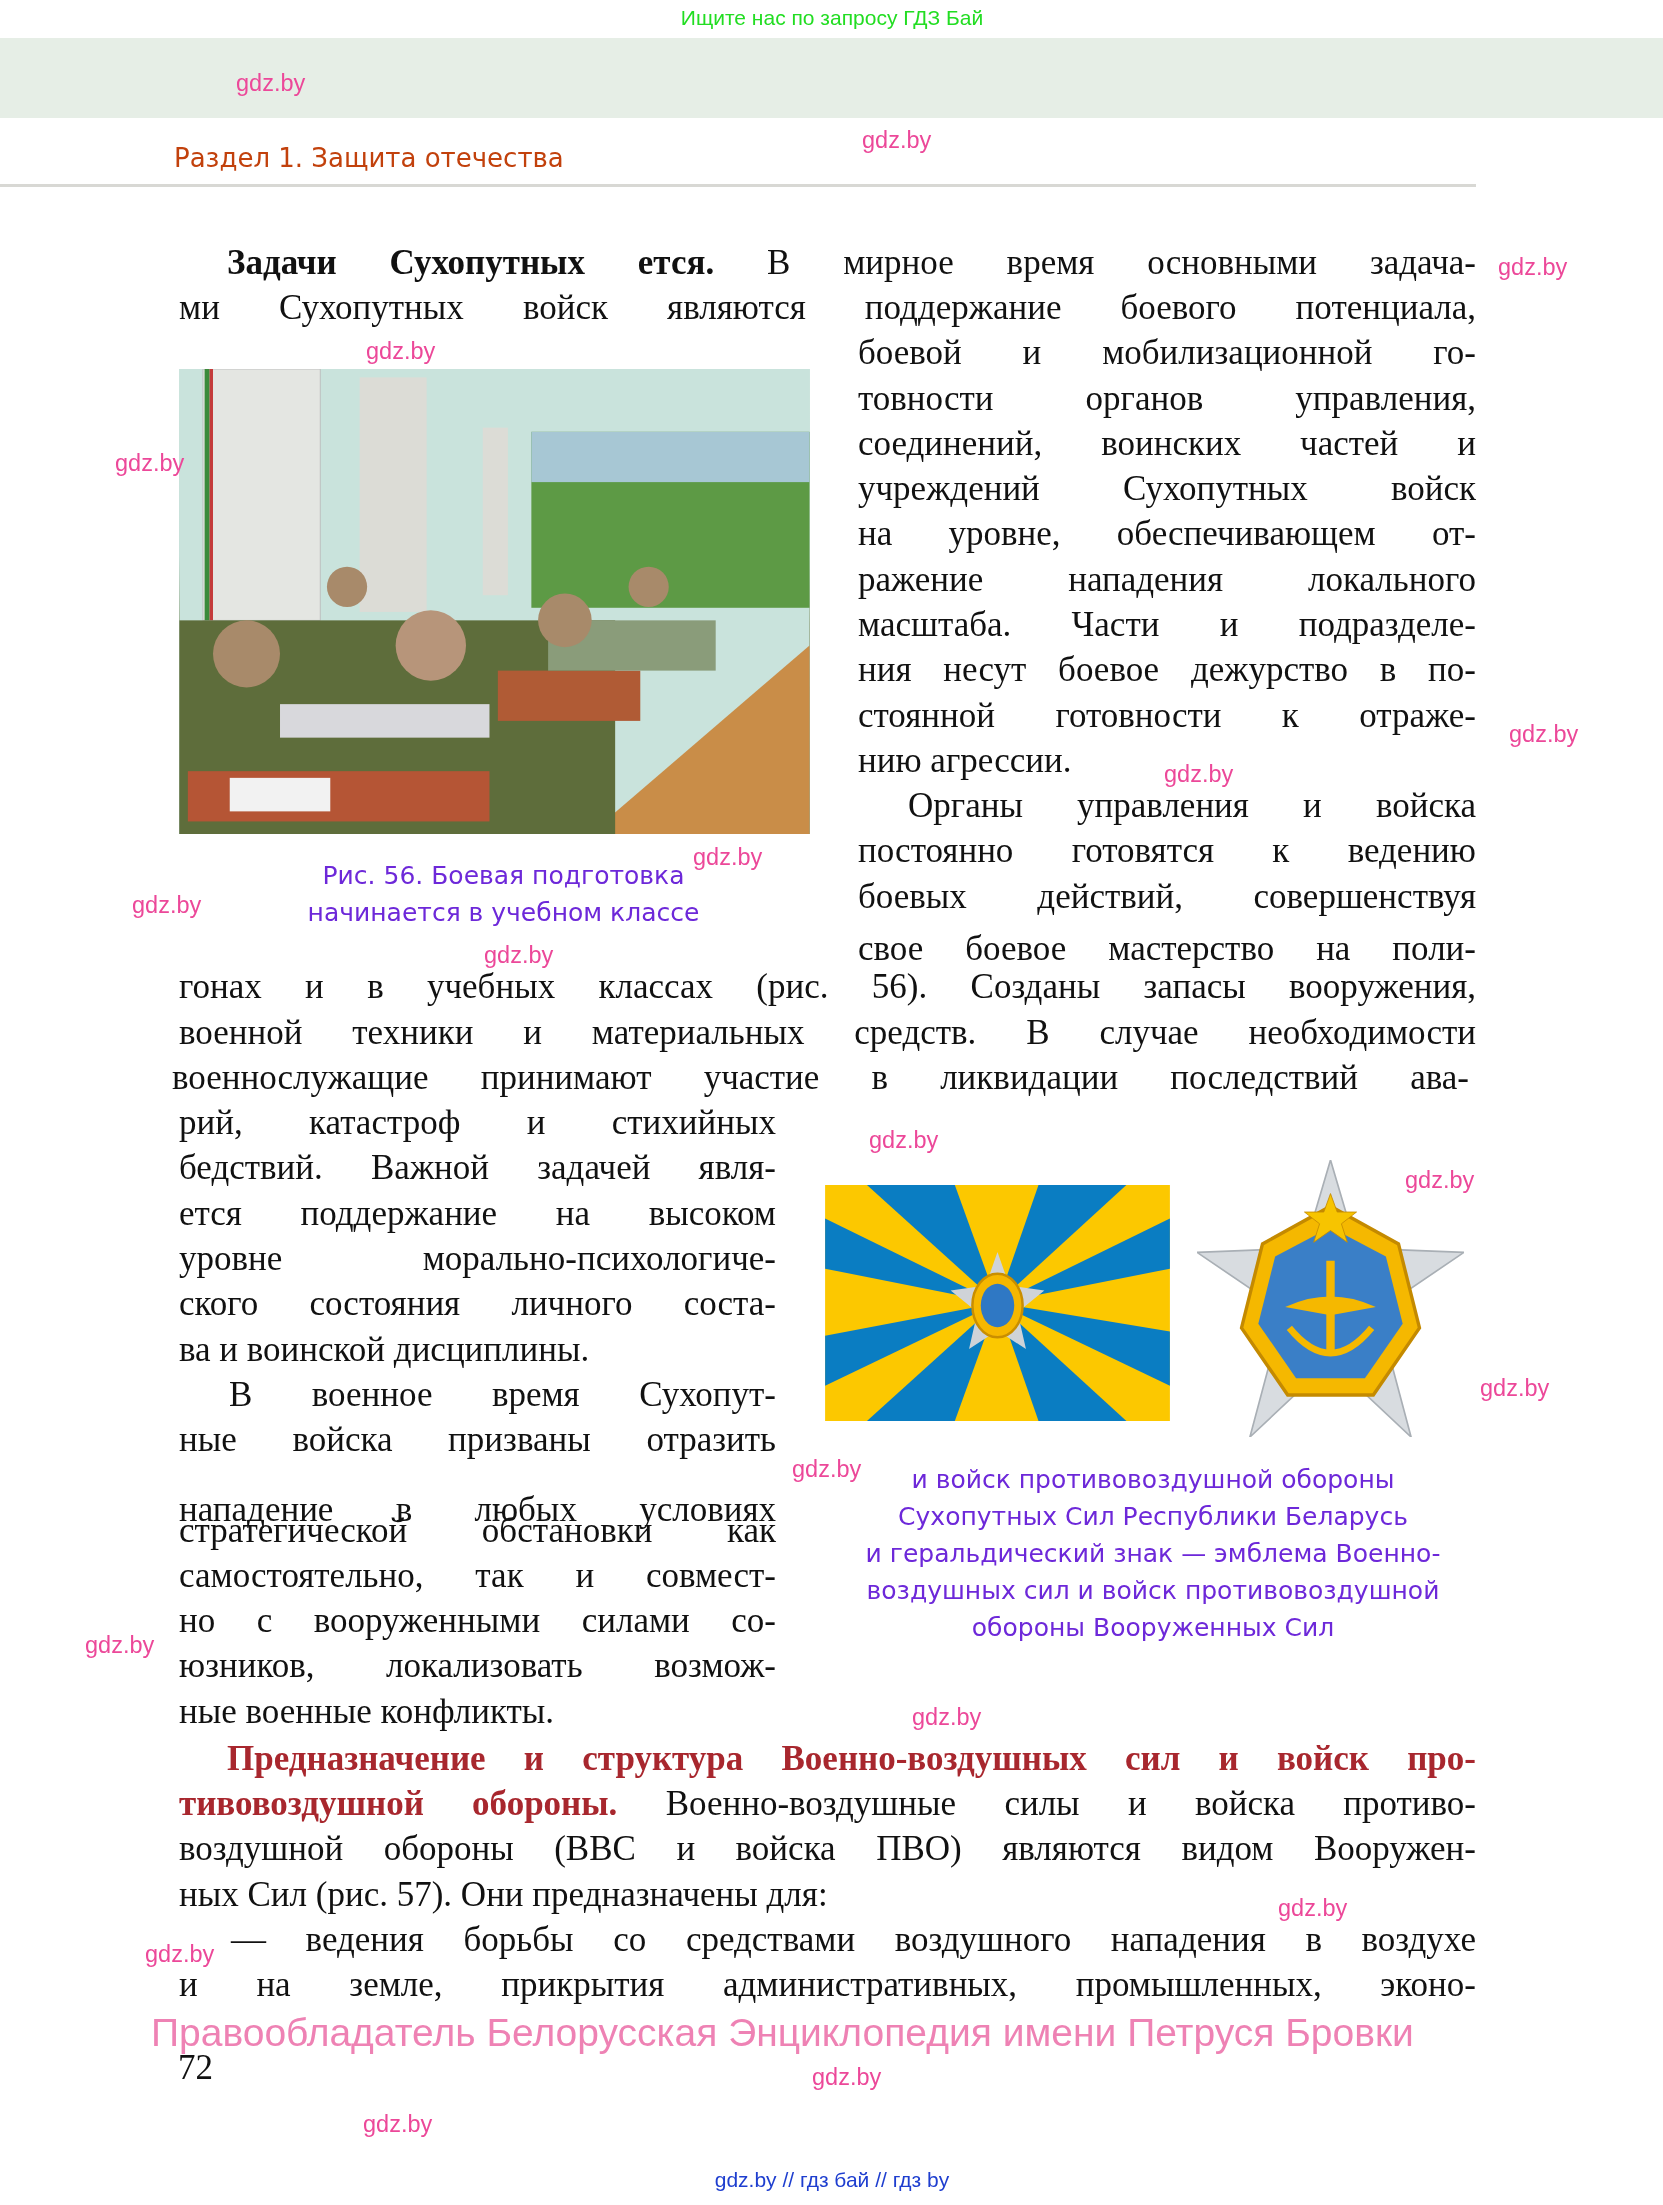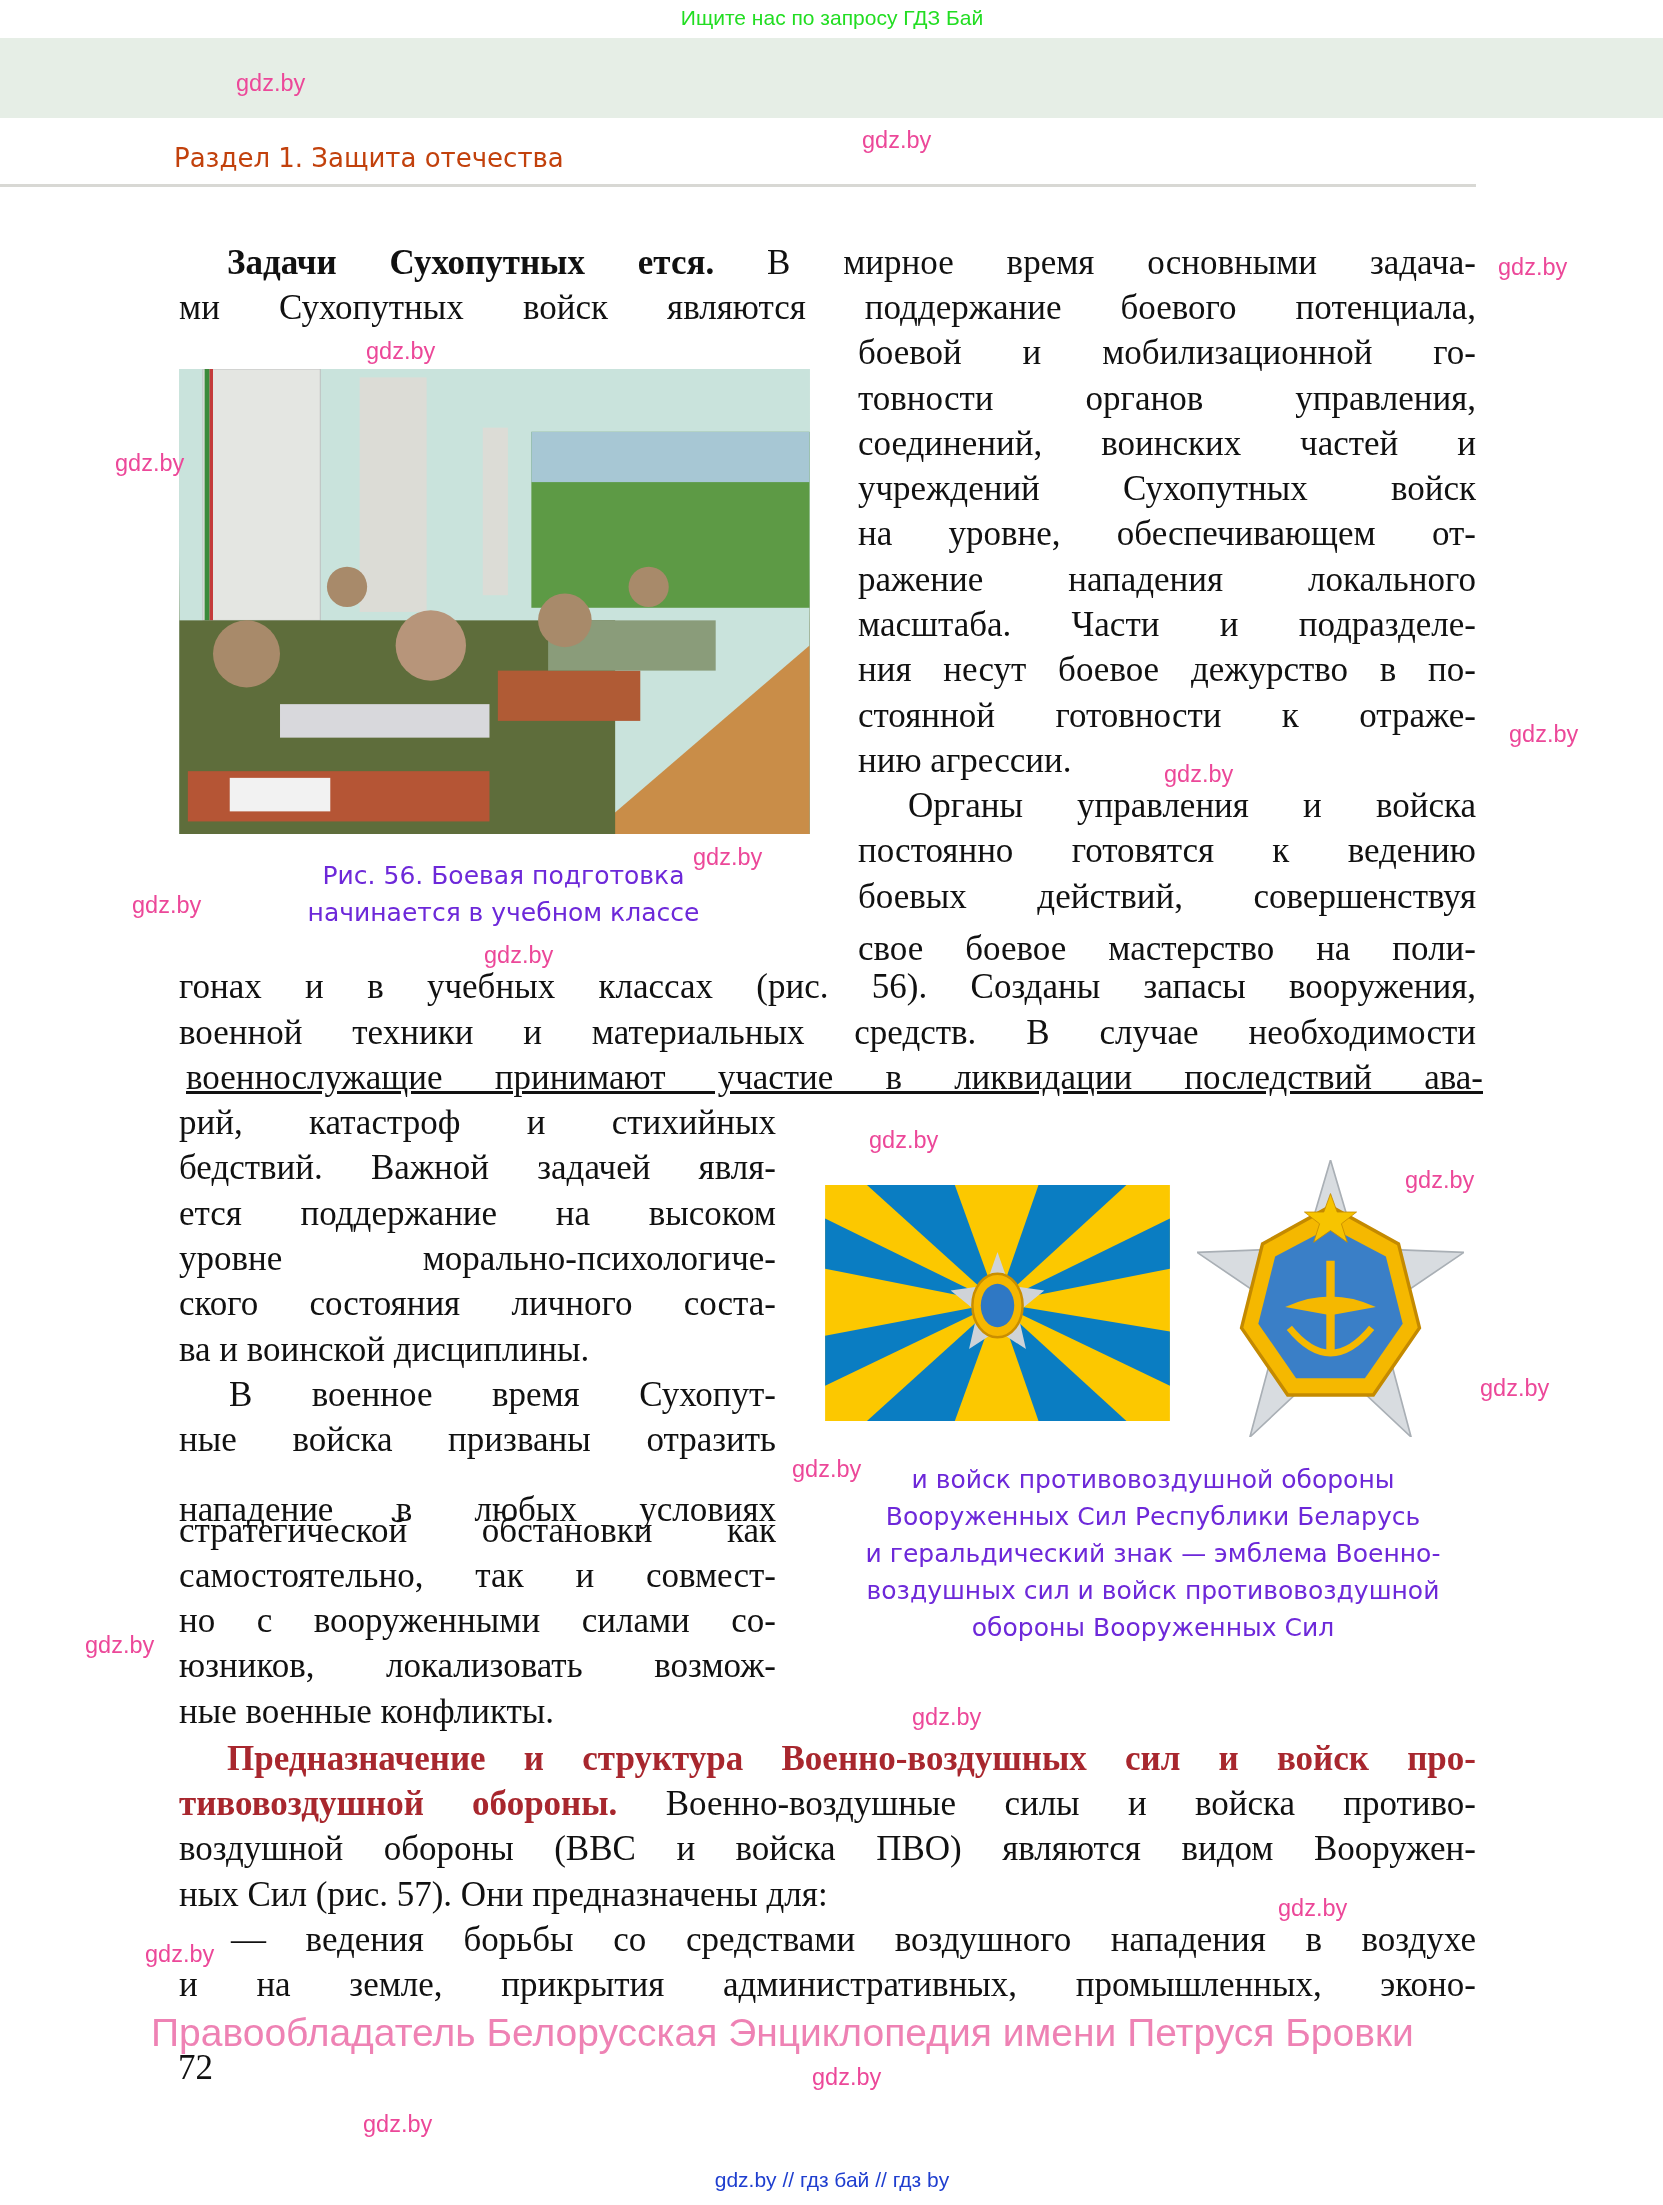--- a/index.html
+++ b/index.html
@@ -75,21 +75,21 @@
     <div class="line" style="left: 858px; top: 738px; width: 618px; text-align-last: left;">нию агрессии.</div>
     <div class="line" style="left: 858px; top: 783px; width: 618px; text-indent: 50px;">Органы управления и войска</div>
     <div class="line" style="left: 858px; top: 828px; width: 618px;">постоянно готовятся к ведению</div>
     <div class="line" style="left: 858px; top: 874px; width: 618px;">боевых действий, совершенствуя</div>
     <div class="line" style="left: 858px; top: 919px; width: 618px; margin-top: 7px;">свое боевое мастерство на поли-</div>
   </div>
 
 <div id="full-lines">
     <div class="line" style="left: 179px; top: 964px; width: 1297px;">гонах и в учебных классах (рис. 56). Созданы запасы вооружения,</div>
     <div class="line" style="left: 179px; top: 1010px; width: 1297px;">военной техники и материальных средств. В случае необходимости</div>
-    <div class="line" style="left: 186px; top: 1055px; width: 1297px; text-decoration: underline;">военнослужащие принимают участие в ликвидации последствий ава-</div>
+    <div class="line" style="left: 172px; top: 1055px; width: 1297px;">военнослужащие принимают участие в ликвидации последствий ава-</div>
   </div>
 
 <div id="left-col">
     <div class="line" style="left: 179px; top: 1100px; width: 597px;">рий, катастроф и стихийных</div>
     <div class="line" style="left: 179px; top: 1145px; width: 597px;">бедствий. Важной задачей явля-</div>
     <div class="line" style="left: 179px; top: 1191px; width: 597px;">ется поддержание на высоком</div>
     <div class="line" style="left: 179px; top: 1236px; width: 597px;">уровне морально-психологиче-</div>
     <div class="line" style="left: 179px; top: 1281px; width: 597px;">ского состояния личного соста-</div>
     <div class="line" style="left: 179px; top: 1327px; width: 597px; text-align-last: left;">ва и воинской дисциплины.</div>
     <div class="line" style="left: 179px; top: 1372px; width: 597px; text-indent: 50px;">В военное время Сухопут-</div>
@@ -126,21 +126,21 @@
     <path d="M159,55 L240,100 L265,200 L210,280 L108,280 L53,200 L78,100 Z" fill="#f5b800" stroke="#c48a00" stroke-width="4"></path>
     <path d="M159,80 L225,115 L245,195 L200,260 L118,260 L73,195 L93,115 Z" fill="#3a7fc7"></path>
     <polygon points="159,40 167,62 190,62 172,76 179,98 159,84 139,98 146,76 128,62 151,62" fill="#f7c400" stroke="#c48a00"></polygon>
     <path d="M105,175 Q159,150 213,175 L159,185 Z" fill="#f5b800"></path>
     <rect x="154" y="120" width="10" height="110" fill="#f5b800"></rect>
     <path d="M110,200 Q159,260 208,200" fill="none" stroke="#f5b800" stroke-width="8"></path>
   </svg>
 </div>
 <div class="caption" style="left:830px; top:1461px; width:646px;">
   <div>и войск противовоздушной обороны</div>
-  <div>Вооруженных Сил Республики Беларусь</div>
+  <div>Сухопутных Сил Республики Беларусь</div>
   <div>и геральдический знак — эмблема Военно-</div>
   <div>воздушных сил и войск противовоздушной</div>
   <div>обороны Вооруженных Сил</div>
 </div>
 
 <div class="line red" style="left:179px; top:1736px; width:1297px; text-indent:48px;">Предназначение и структура Военно-воздушных сил и войск про-</div>
 <div class="line" style="left:179px; top:1781px; width:1297px;"><span class="red">тивовоздушной обороны.</span><span> Военно-воздушные силы и войска противо-</span></div>
 <div class="line" style="left:179px; top:1826px; width:1297px;">воздушной обороны (ВВС и войска ПВО) являются видом Вооружен-</div>
 <div class="line" style="left:179px; top:1872px; width:1297px; text-align-last:left;">ных Сил (рис. 57). Они предназначены для:</div>
 <div class="line" style="left:231px; top:1917px; width:1245px;">— ведения борьбы со средствами воздушного нападения в воздухе</div>

